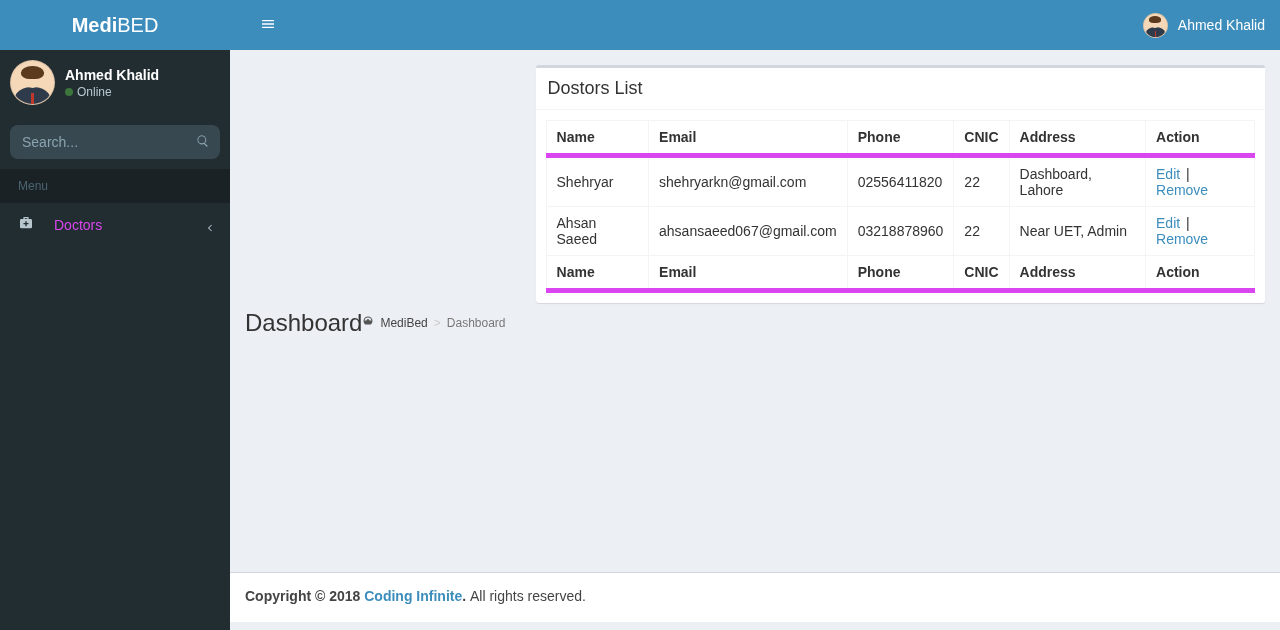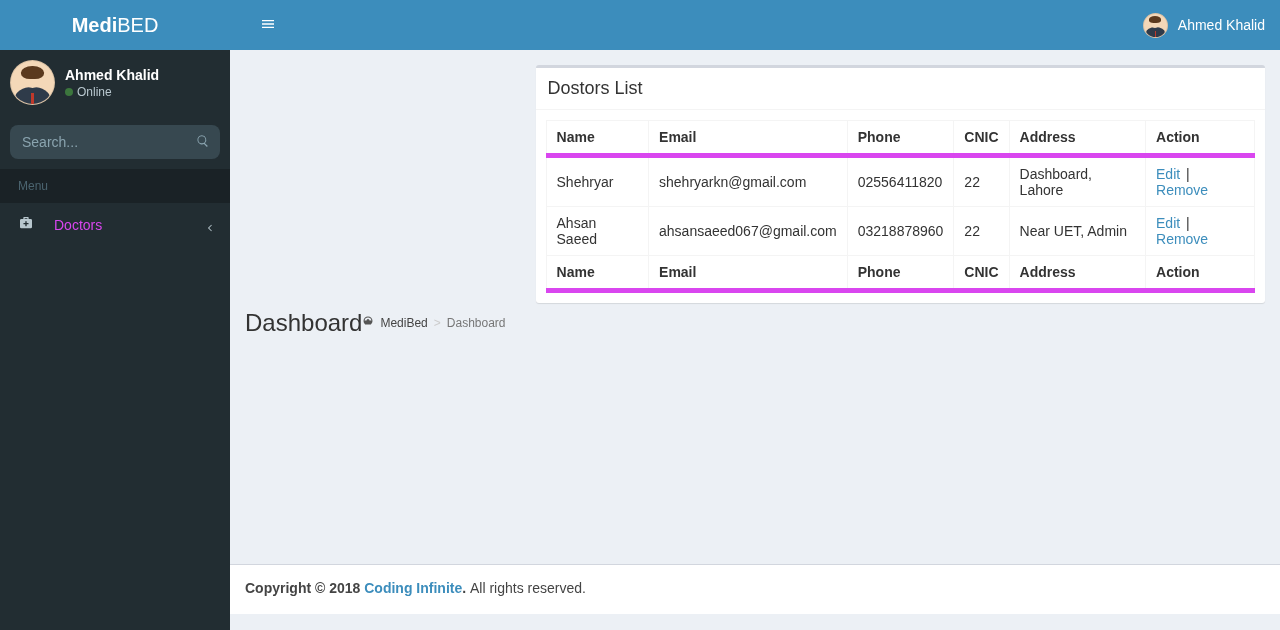--- a/index.html
+++ b/index.html
@@ -251,21 +251,21 @@
   table.data a.action-link {
     color: #3c8dbc;
     text-decoration: none;
     cursor: pointer;
   }
   table.data .sep-pipe { color: #333; padding: 0 2px; }
 
   
   .main-footer {
     position: absolute;
-    left: 230px; right: 0; bottom: 16px;
+    left: 230px; right: 0; bottom: 8px;
     height: 50px;
     background: #fff;
     border-top: 1px solid #d2d6de;
     color: #444;
     padding: 15px;
     font-size: 14px;
   }
   .main-footer a { color: #3c8dbc; text-decoration: none; }
 </style>
 </head>

